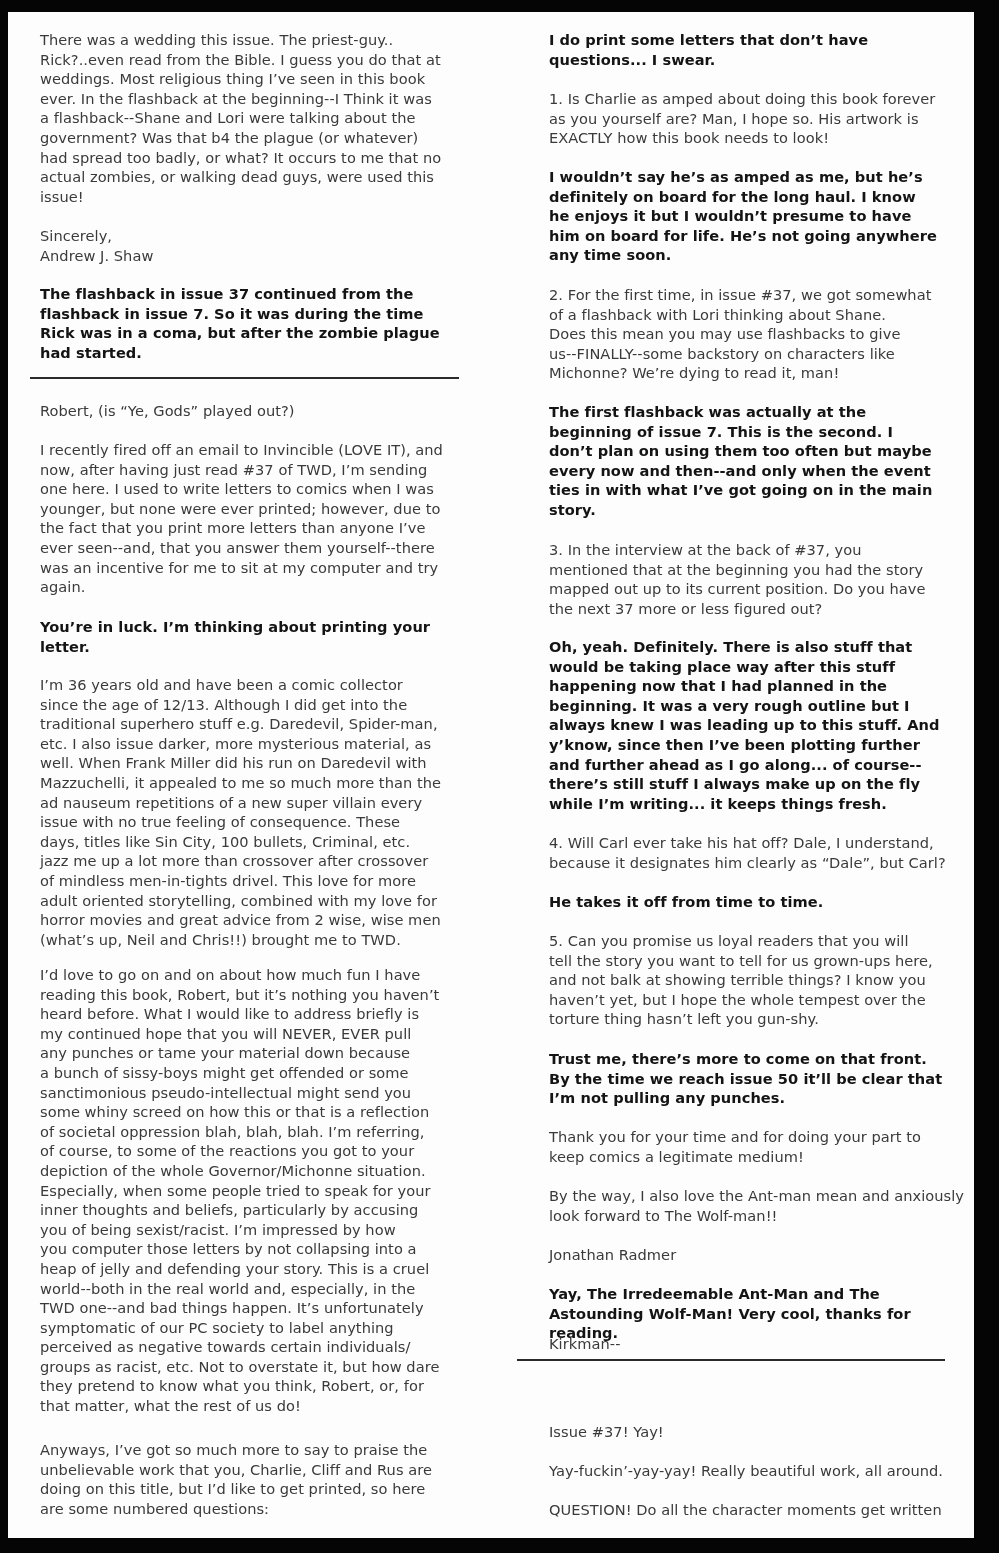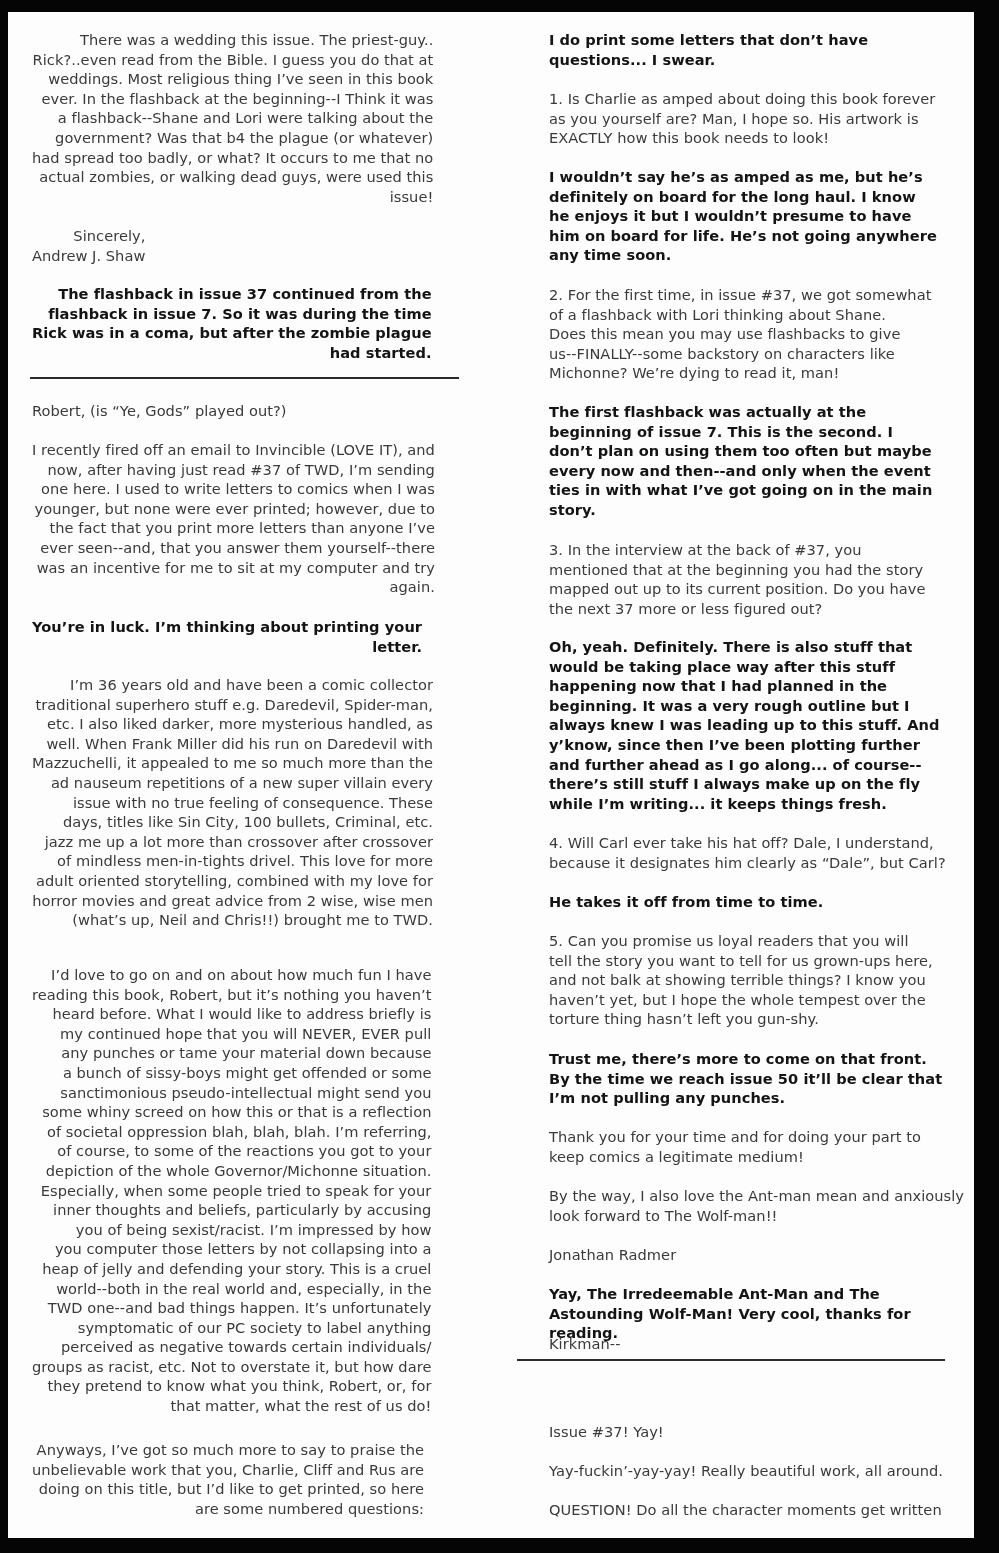--- a/index.html
+++ b/index.html
@@ -18,21 +18,21 @@
   .para {
     position: absolute;
     font-size: 14.6px;
     line-height: 19.6px;
     color: #3a3a3a;
     white-space: nowrap;
     letter-spacing: 0.05px;
   }
   .para.bold { font-weight: bold; color: #141414; }
   .line { display: block; }
-  .left { left: 32px; text-align: right; }
+  .left { left: 40px; }
   .right { left: 517px; margin-left: 32px; }
   .divider {
     position: absolute;
     height: 2px;
     background: #2a2a2a;
   }
 </style>
 </head>
 <body>
 
@@ -72,22 +72,23 @@
     <span class="line">ever seen--and, that you answer them yourself--there</span>
     <span class="line">was an incentive for me to sit at my computer and try</span>
     <span class="line">again.</span>
   </div>
 <div class="para left bold" style="top:617px">
     <span class="line">You’re in luck.  I’m thinking about printing your</span>
     <span class="line">letter.</span>
   </div>
 <div class="para left" style="top:675px">
     <span class="line">I’m 36 years old and have been a comic collector</span>
+    <span class="line">since the age of 12/13.  Although I did get into the</span>
     <span class="line">traditional superhero stuff e.g. Daredevil, Spider-man,</span>
-    <span class="line">etc. I also liked darker, more mysterious handled, as</span>
+    <span class="line">etc. I also issue darker, more mysterious material, as</span>
     <span class="line">well.  When Frank Miller did his run on Daredevil with</span>
     <span class="line">Mazzuchelli, it appealed to me so much more than the</span>
     <span class="line">ad nauseum repetitions of a new super villain every</span>
     <span class="line">issue with no true feeling of consequence.  These</span>
     <span class="line">days, titles like Sin City, 100 bullets, Criminal, etc.</span>
     <span class="line">jazz me up a lot more than crossover after crossover</span>
     <span class="line">of mindless men-in-tights drivel.  This love for more</span>
     <span class="line">adult oriented storytelling, combined with my love for</span>
     <span class="line">horror movies and great advice from 2 wise, wise men</span>
     <span class="line">(what’s up, Neil and Chris!!) brought me to TWD.</span>

